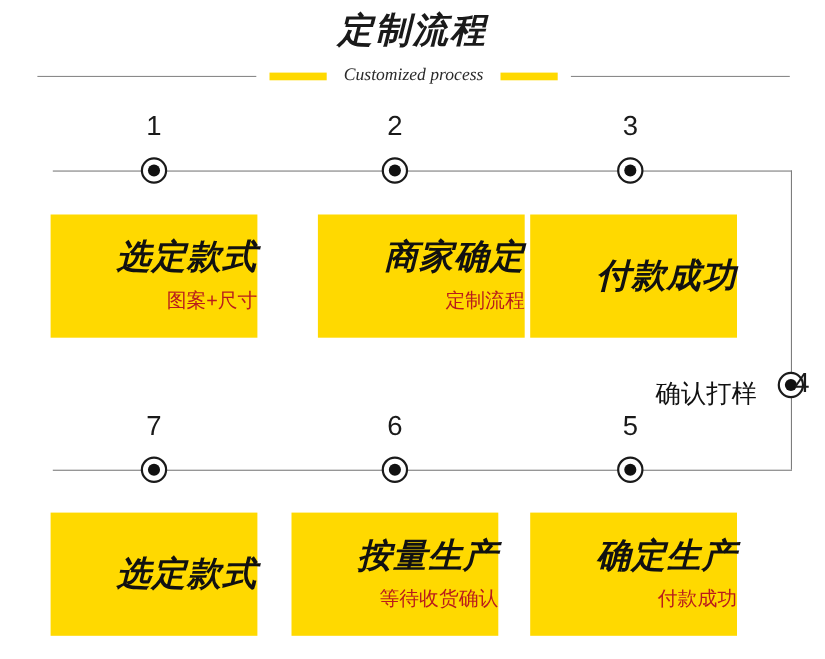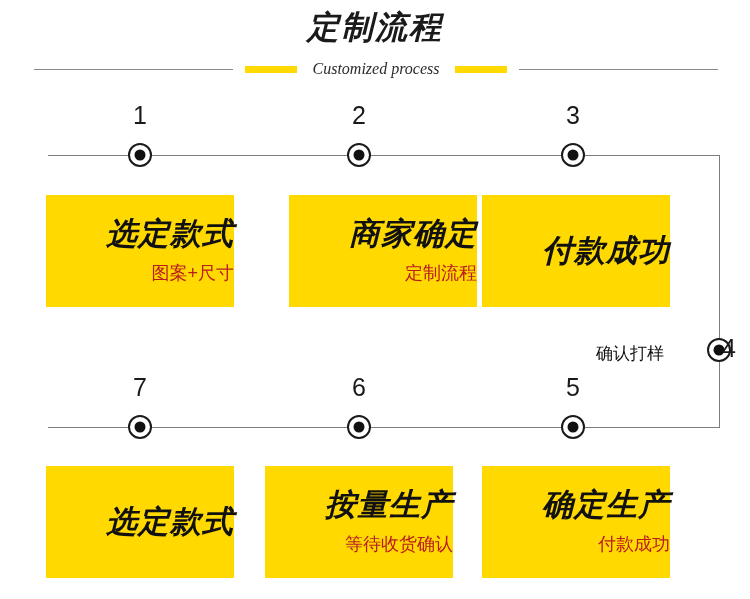--- a/index.html
+++ b/index.html
@@ -131,21 +131,21 @@
     font-family: "Liberation Sans", sans-serif;
     font-size: 18px;
     color: #b91c1c;
     white-space: nowrap;
   }
 
   
   .side-label {
     position: absolute;
     font-family: "Liberation Sans", sans-serif;
-    font-size: 17px;
+    font-size: 23px;
     color: #111111;
     white-space: nowrap;
   }
 </style>
 </head>
 <body>
 
 <div class="page">
 
   <div class="title-cn">定制流程</div>

